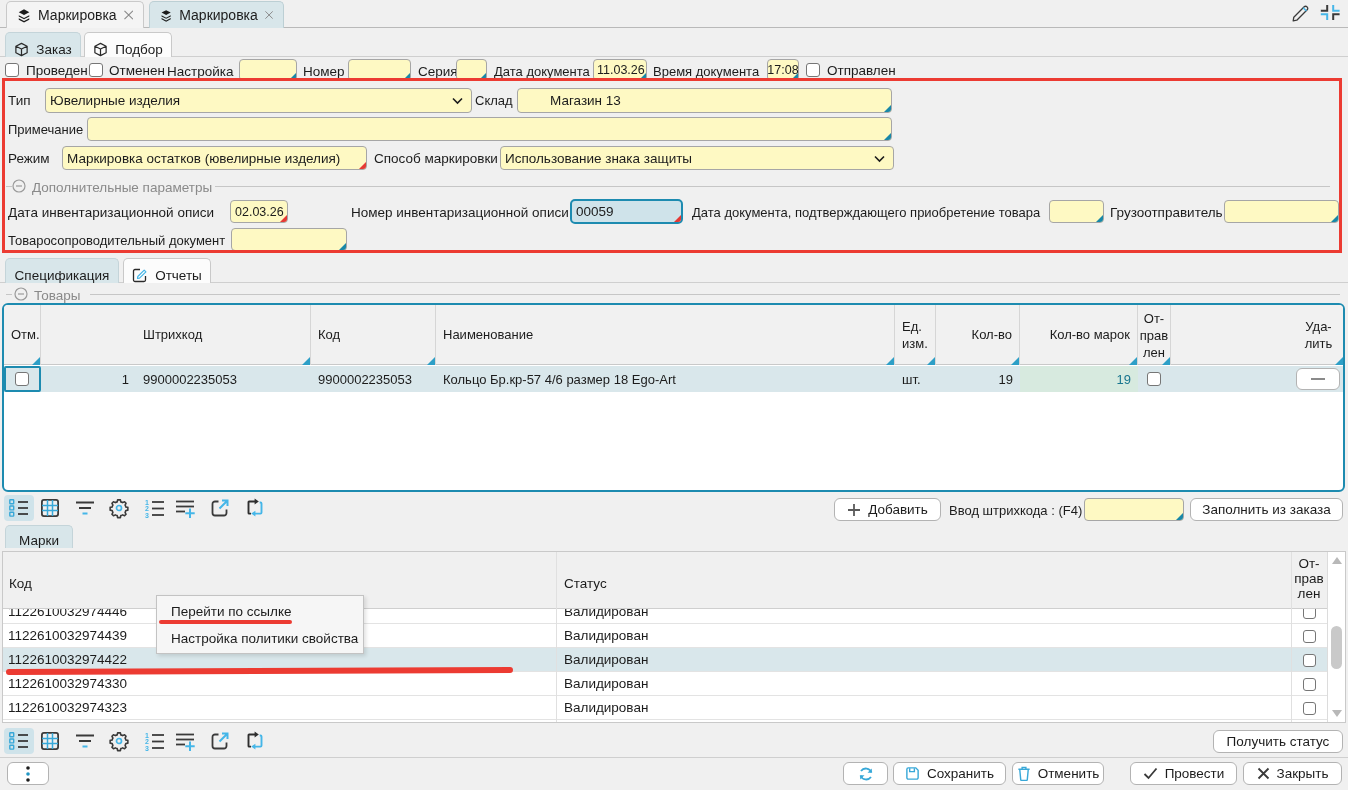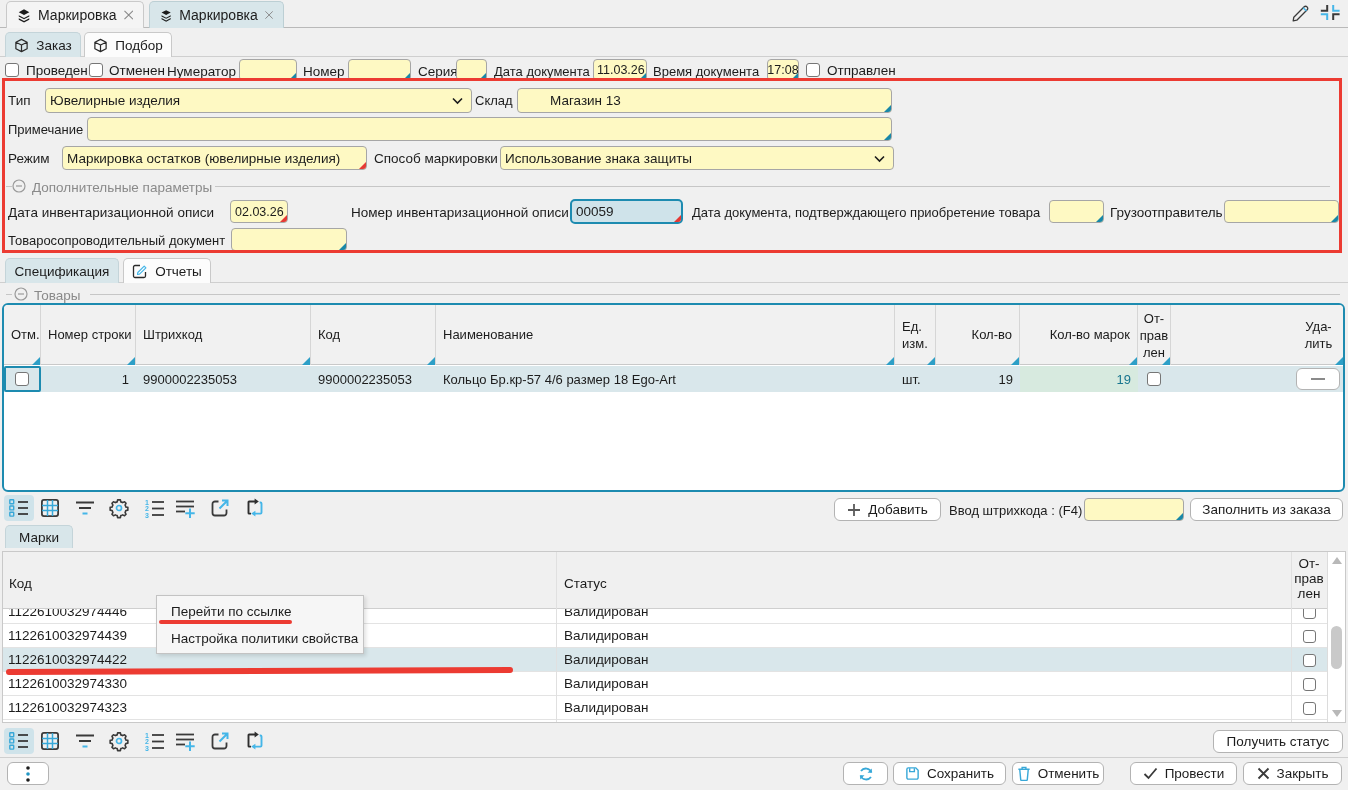--- a/index.html
+++ b/index.html
@@ -7,21 +7,21 @@
 body { font-family:"Liberation Sans", sans-serif; font-size:13px; color:#1c1c1c; background:#f0f0f0; position:relative; }
 .abs { position:absolute; }
 .lbl { position:absolute; white-space:nowrap; font-size:13.5px; color:#1c1c1c; }
 .inp { position:absolute; background:#fef9c3; border:1px solid #a6a6a6; border-radius:4px; font-size:13.5px; padding:0 4px; display:flex; align-items:center; overflow:hidden; }
 .ct::after { content:""; position:absolute; right:0; bottom:0; width:0; height:0; border-left:7px solid transparent; border-bottom:7px solid #1887a8; }
 .cr::after { content:""; position:absolute; right:0; bottom:0; width:0; height:0; border-left:7px solid transparent; border-bottom:7px solid #e53935; }
 .cb { position:absolute; width:14px; height:14px; background:#fff; border:1.5px solid #767676; border-radius:3px; }
 .btn { position:absolute; background:#fff; border:1px solid #b3b3b3; border-radius:6px; display:flex; align-items:center; justify-content:center; font-size:13.5px; color:#1c1c1c; gap:7px; }
 .ttab { position:absolute; top:1px; height:27px; background:#f4f4f4; border:1px solid #c9c9c9; border-bottom:none; border-radius:5px 5px 0 0; display:flex; align-items:center; padding:0 10px; gap:7px; font-size:14px; }
 .ttab.act { background:#d8e6ea; }
-.stab { position:absolute; background:#fcfcfc; border:1px solid #c9c9c9; border-bottom:none; border-radius:5px 5px 0 0; display:flex; align-items:center; justify-content:center; gap:7px; font-size:13.5px; }
+.stab { position:absolute; background:#fcfcfc; border:1px solid #c9c9c9; border-bottom:none; border-radius:5px 5px 0 0; display:flex; align-items:flex-end; justify-content:center; gap:7px; font-size:13.5px; }
 .stab.act { background:#d8e6ea; border-color:#c4d4d9; }
 .legend { color:#8a8a8a; font-size:13.5px; }
 svg { display:block; }
 .hc { position:absolute; top:0; height:60px; border-right:1px solid #d6d6d6; }
 .hc::after { content:""; position:absolute; right:0; bottom:0; width:0; height:0; border-left:8px solid transparent; border-bottom:8px solid #2d9fc7; }
 .hone { position:absolute; left:7px; top:22px; white-space:nowrap; }
 .htwo { position:absolute; left:7px; top:13px; line-height:17px; white-space:nowrap; }
 .hthree { position:absolute; left:0; top:5px; line-height:17px; white-space:nowrap; }
 .dc { position:absolute; top:61px; height:26px; display:flex; align-items:center; padding:0 7px; white-space:nowrap; }
 .lrow { position:absolute; left:0; width:1324px; height:24px; border-bottom:1px solid #e3e3e3; }
@@ -77,21 +77,21 @@
   <svg width="15" height="15" viewBox="0 0 16 16">
       <path d="M8 1.5 14 4.5 14 11.5 8 14.5 2 11.5 2 4.5 Z M2 4.5 8 7.5 14 4.5 M8 7.5 8 14.5" fill="none" stroke="#2a2a2a" stroke-width="1.3" stroke-linejoin="round"></path>
     </svg>
   <span>Подбор</span>
 </div>
 
 <span class="cb" style="left:5px;top:63px;"></span>
 <span class="lbl" style="left:26px;top:63px;">Проведен</span>
 <span class="cb" style="left:89px;top:63px;"></span>
 <span class="lbl" style="left:109px;top:63px;">Отменен</span>
-<span class="lbl" style="left:167px;top:64px;">Нумератор</span>
+<span class="lbl" style="left:167px;top:64px;">Настройка</span>
 <div class="inp ct" style="left:239px;top:59px;width:58px;height:22px;"></div>
 <span class="lbl" style="left:303px;top:64px;">Номер</span>
 <div class="inp ct" style="left:348px;top:59px;width:63px;height:22px;"></div>
 <span class="lbl" style="left:418px;top:64px;">Серия</span>
 <div class="inp ct" style="left:456px;top:59px;width:31px;height:22px;"></div>
 <span class="lbl" style="left:494px;top:64px;font-size:13px;">Дата документа</span>
 <div class="inp ct" style="left:593px;top:59px;width:54px;height:22px;font-size:12.5px;padding:0 3px;">11.03.26</div>
 <span class="lbl" style="left:653px;top:64px;font-size:13px;">Время документа</span>
 <div class="inp ct" style="left:767px;top:59px;width:32px;height:22px;font-size:12.5px;padding:0 1px;justify-content:center;">17:08</div>
 <span class="cb" style="left:806px;top:63px;"></span>
@@ -154,23 +154,20 @@
     <path d="M4 7 H10" stroke="#9a9a9a" stroke-width="1.2"></path>
   </svg>
 <span class="legend abs" style="left:34px;top:288px;">Товары</span>
 <div class="abs" style="left:90px;top:294px;width:1250px;border-top:1px solid #c6c6c6;"></div>
 
 <div id="uptable" class="abs" style="left:2px;top:303px;width:1343px;height:189px;border:2px solid #1d8bb0;border-radius:6px;background:#fff;overflow:hidden;">
   <div class="abs" style="left:0;top:0;width:1339px;height:60px;background:#f1f1f1;border-bottom:1px solid #c9c9c9;"></div>
 
   <div class="hc" style="left:0;width:37px;">
       <span class="hone">Отм.</span>
-    </div>
-  <div class="hc" style="left:37px;width:95px;">
-      <span class="hone">Номер строки</span>
     </div>
   <div class="hc" style="left:132px;width:175px;">
       <span class="hone">Штрихкод</span>
     </div>
   <div class="hc" style="left:307px;width:125px;">
       <span class="hone">Код</span>
     </div>
   <div class="hc" style="left:432px;width:459px;">
       <span class="hone">Наименование</span>
     </div>

